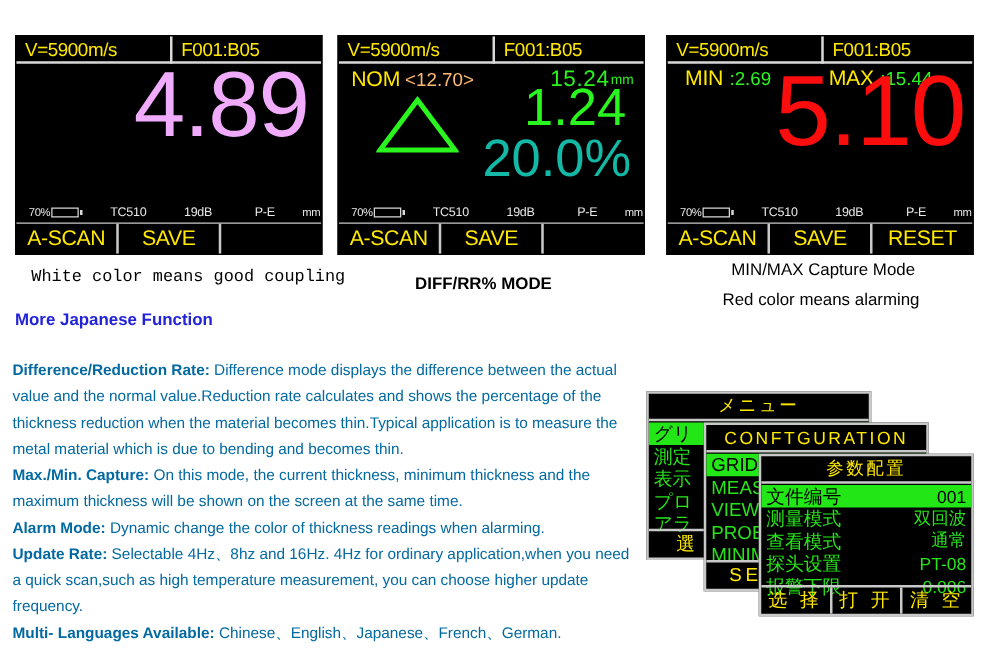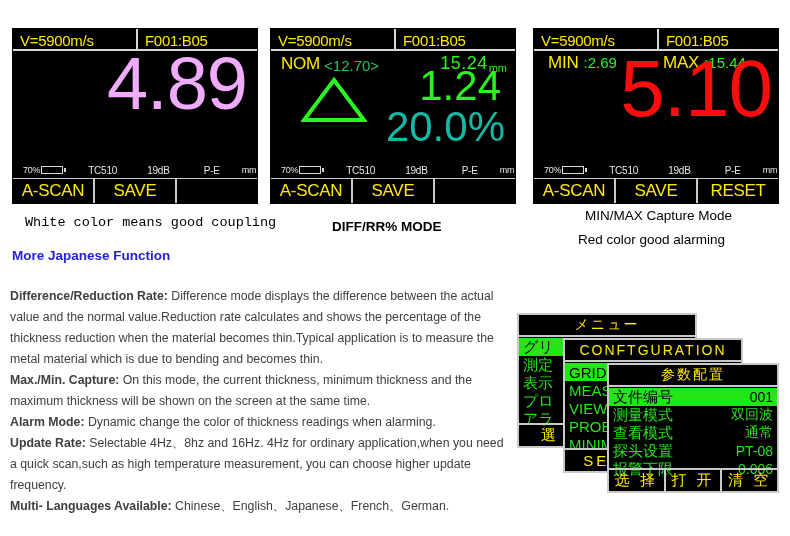--- a/index.html
+++ b/index.html
@@ -64,22 +64,22 @@
   .big-reading.red { color: #fc0d0d; right: 6px; top: -2px; font-size: 80px; }
 
   
   .nom-row {
     display: flex;
     align-items: baseline;
     padding: 2px 8px 0 10px;
     justify-content: space-between;
   }
   .nom-label { color: #ffe800; font-size: 17px; letter-spacing: -0.2px; }
-  .nom-value { color: #22c55e; font-size: 15px; letter-spacing: 0px; margin-left: 4px;}
-  .nom-left { display:flex; align-items: flex-end;}
+  .nom-value { color: #fdba74; font-size: 15px; letter-spacing: 0px; margin-left: 4px;}
+  .nom-left { display:flex; align-items: center;}
   .nom-actual { color: #2bf51e; font-size: 18px; letter-spacing: 0.5px; margin-left: 26px;}
   .nom-unit { color: #2bf51e; font-size: 11px; margin-left: 1px; }
 
   .triangle-icon {
     position: absolute;
     left: 30px;
     top: 26px;
     width: 0; height: 0;
   }
   .triangle-icon svg { display:block; }
@@ -183,21 +183,21 @@
   }
 
   
   #body-text {
     position: absolute;
     left: 10px;
     top: 286px;
     width: 500px;
     font-size: 12.3px;
     line-height: 21px;
-    color: #404040;
+    color: #0369a1;
   }
   #body-text p { margin: 0 0 0 0; }
   #body-text .lead { font-weight: bold; }
 
   
   .menu-screen {
     position: absolute;
     background: #000;
     border: 2px solid #c9c9c9;
     box-sizing: border-box;
@@ -365,21 +365,21 @@
   <div class="softkeys">
     <div class="softkey k1">A-SCAN</div>
     <div class="softkey k2">SAVE</div>
     <div class="softkey k3">RESET</div>
   </div>
 </div>
 
 <div class="caption" id="cap-1">White color means good coupling</div>
 <div class="caption" id="cap-2">DIFF/RR% MODE</div>
 <div class="caption" id="cap-3">MIN/MAX Capture Mode</div>
-<div class="caption" id="cap-4">Red color good alarming</div>
+<div class="caption" id="cap-4">Red color means alarming</div>
 
 <div id="more-practical">More Japanese Function</div>
 
 <div id="body-text">
   <p><span class="lead">Difference/Reduction Rate:</span><span> Difference mode displays the difference between the actual value and the normal value.Reduction rate calculates and shows the percentage of the thickness reduction when the material becomes thin.Typical application is to measure the metal material which is due to bending and becomes thin.</span></p>
   <p><span class="lead">Max./Min. Capture:</span><span> On this mode, the current thickness, minimum thickness and the maximum thickness will be shown on the screen at the same time.</span></p>
   <p><span class="lead">Alarm Mode:</span><span> Dynamic change the color of thickness readings when alarming.</span></p>
   <p><span class="lead">Update Rate:</span><span> Selectable 4Hz、8hz and 16Hz. 4Hz for ordinary application,when you need a quick scan,such as high temperature measurement, you can choose higher update frequency.</span></p>
   <p><span class="lead">Multi- Languages Available:</span><span>  Chinese、English、Japanese、French、German.</span></p>
 </div>

